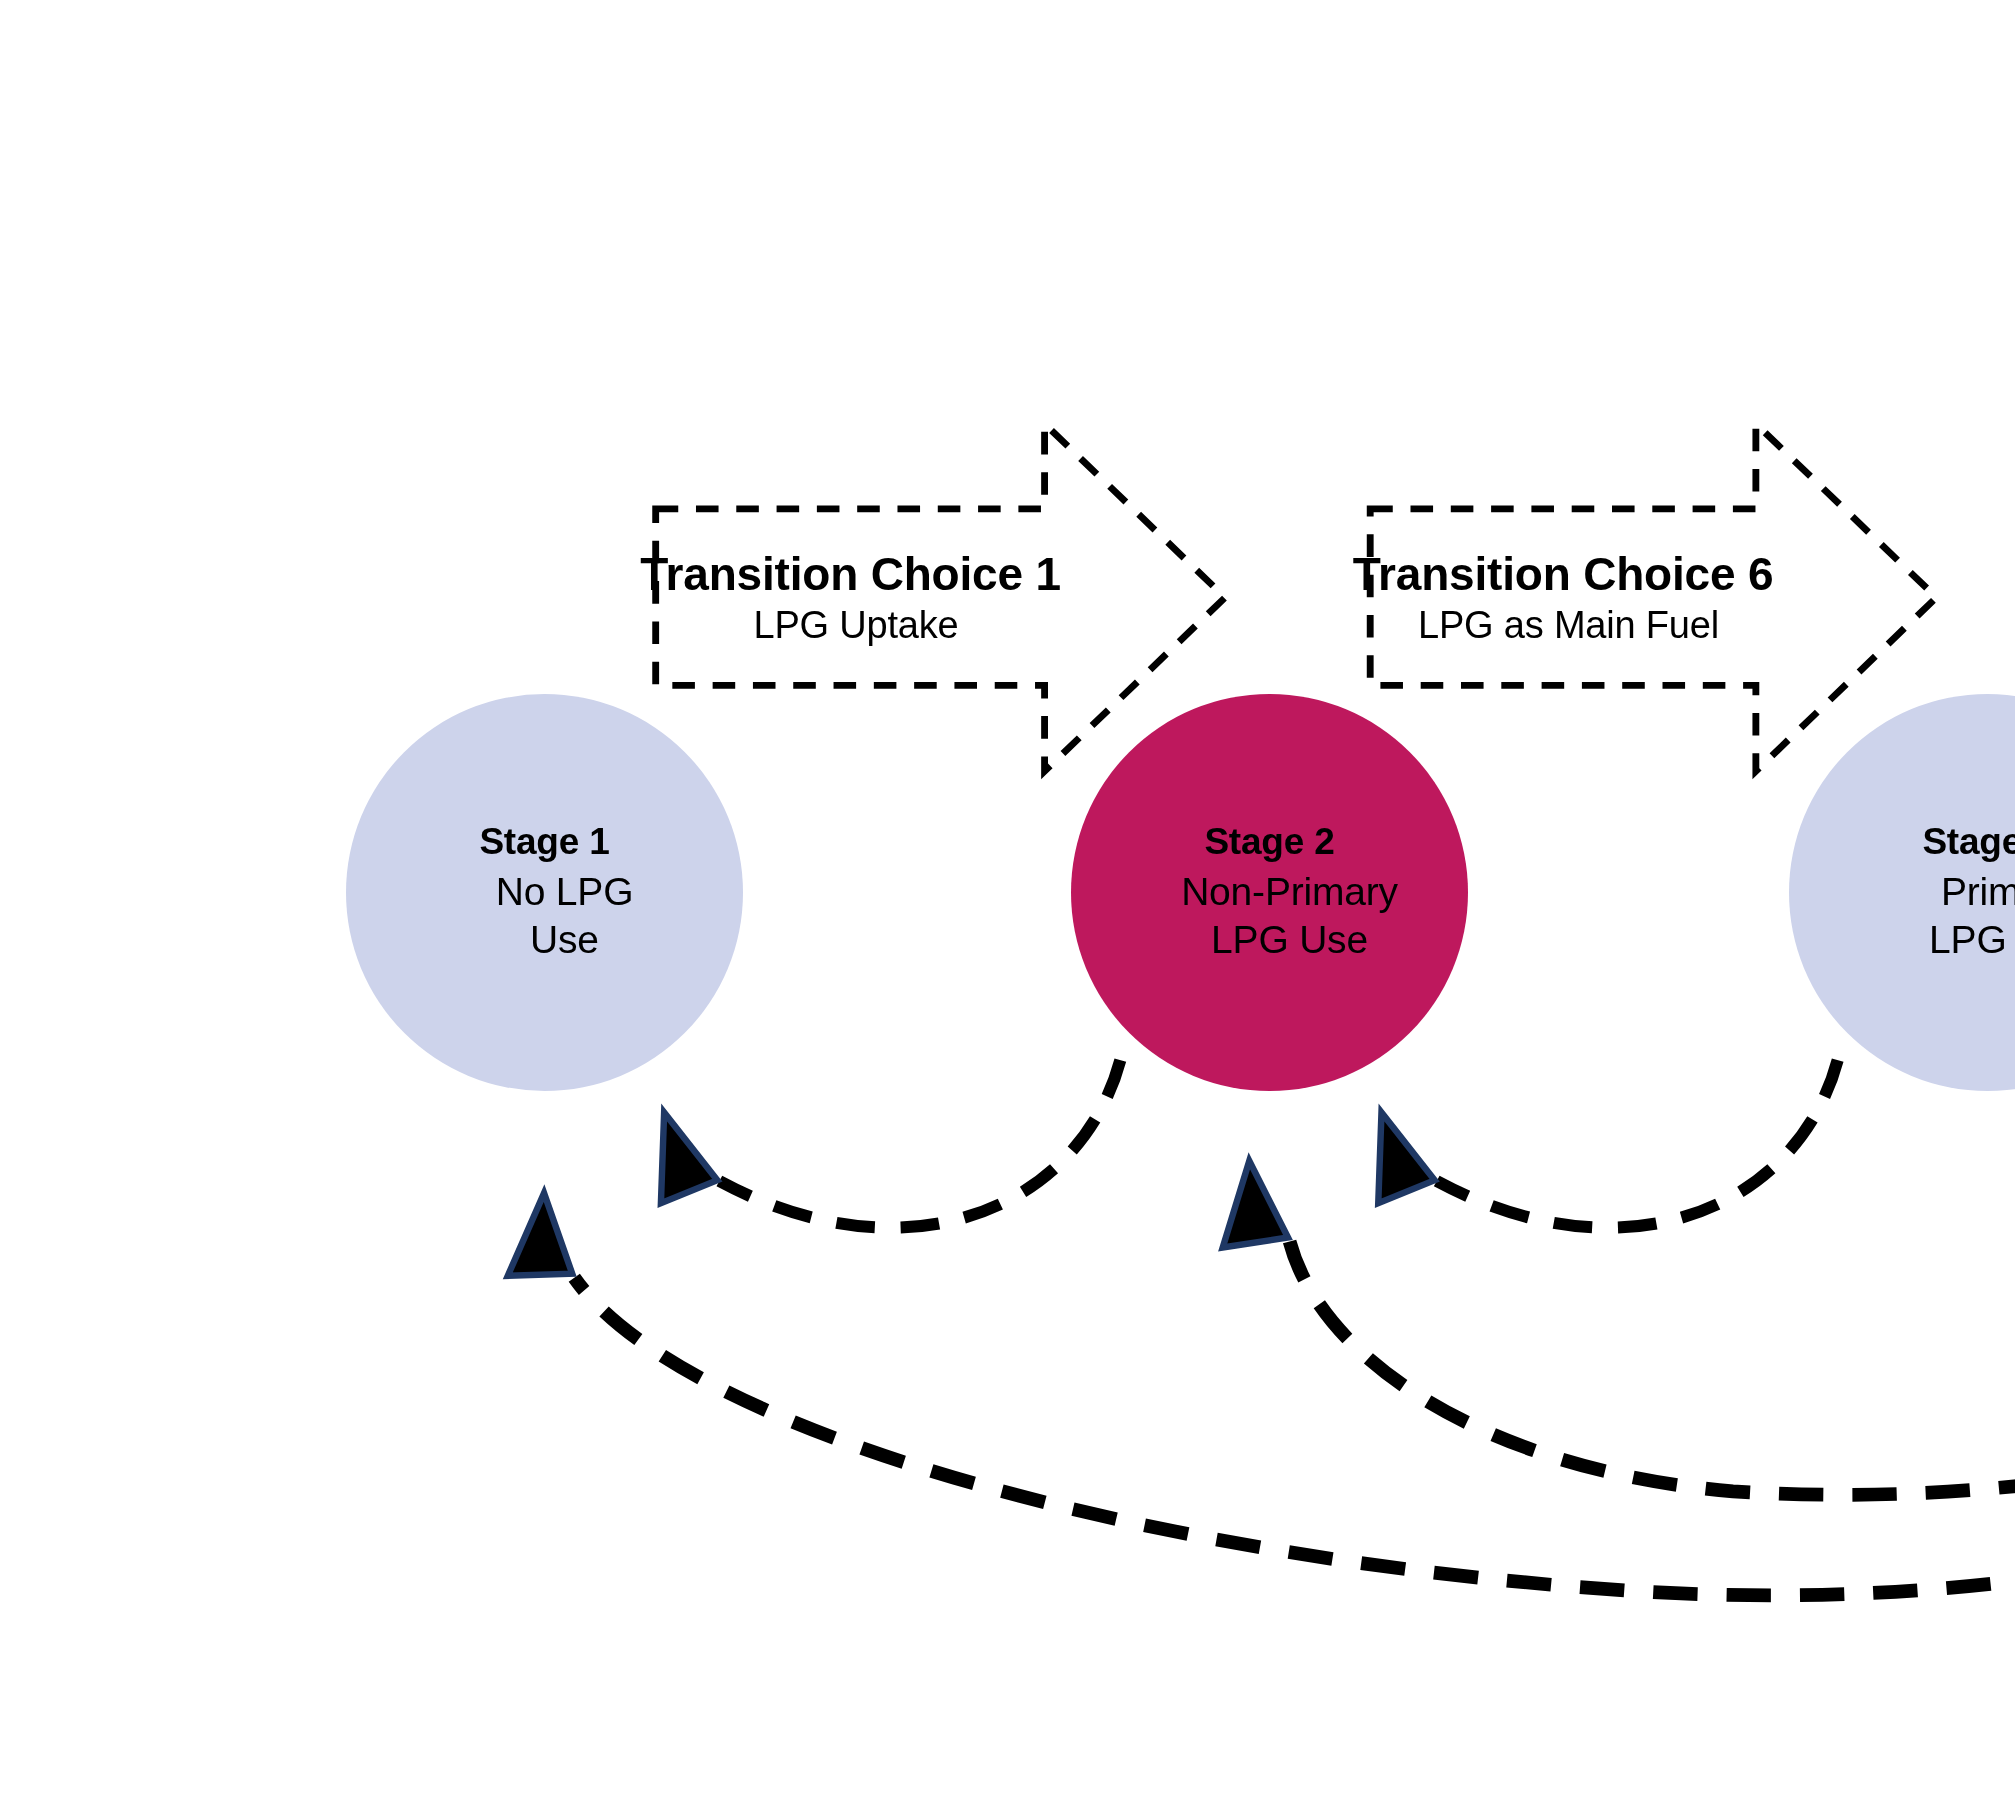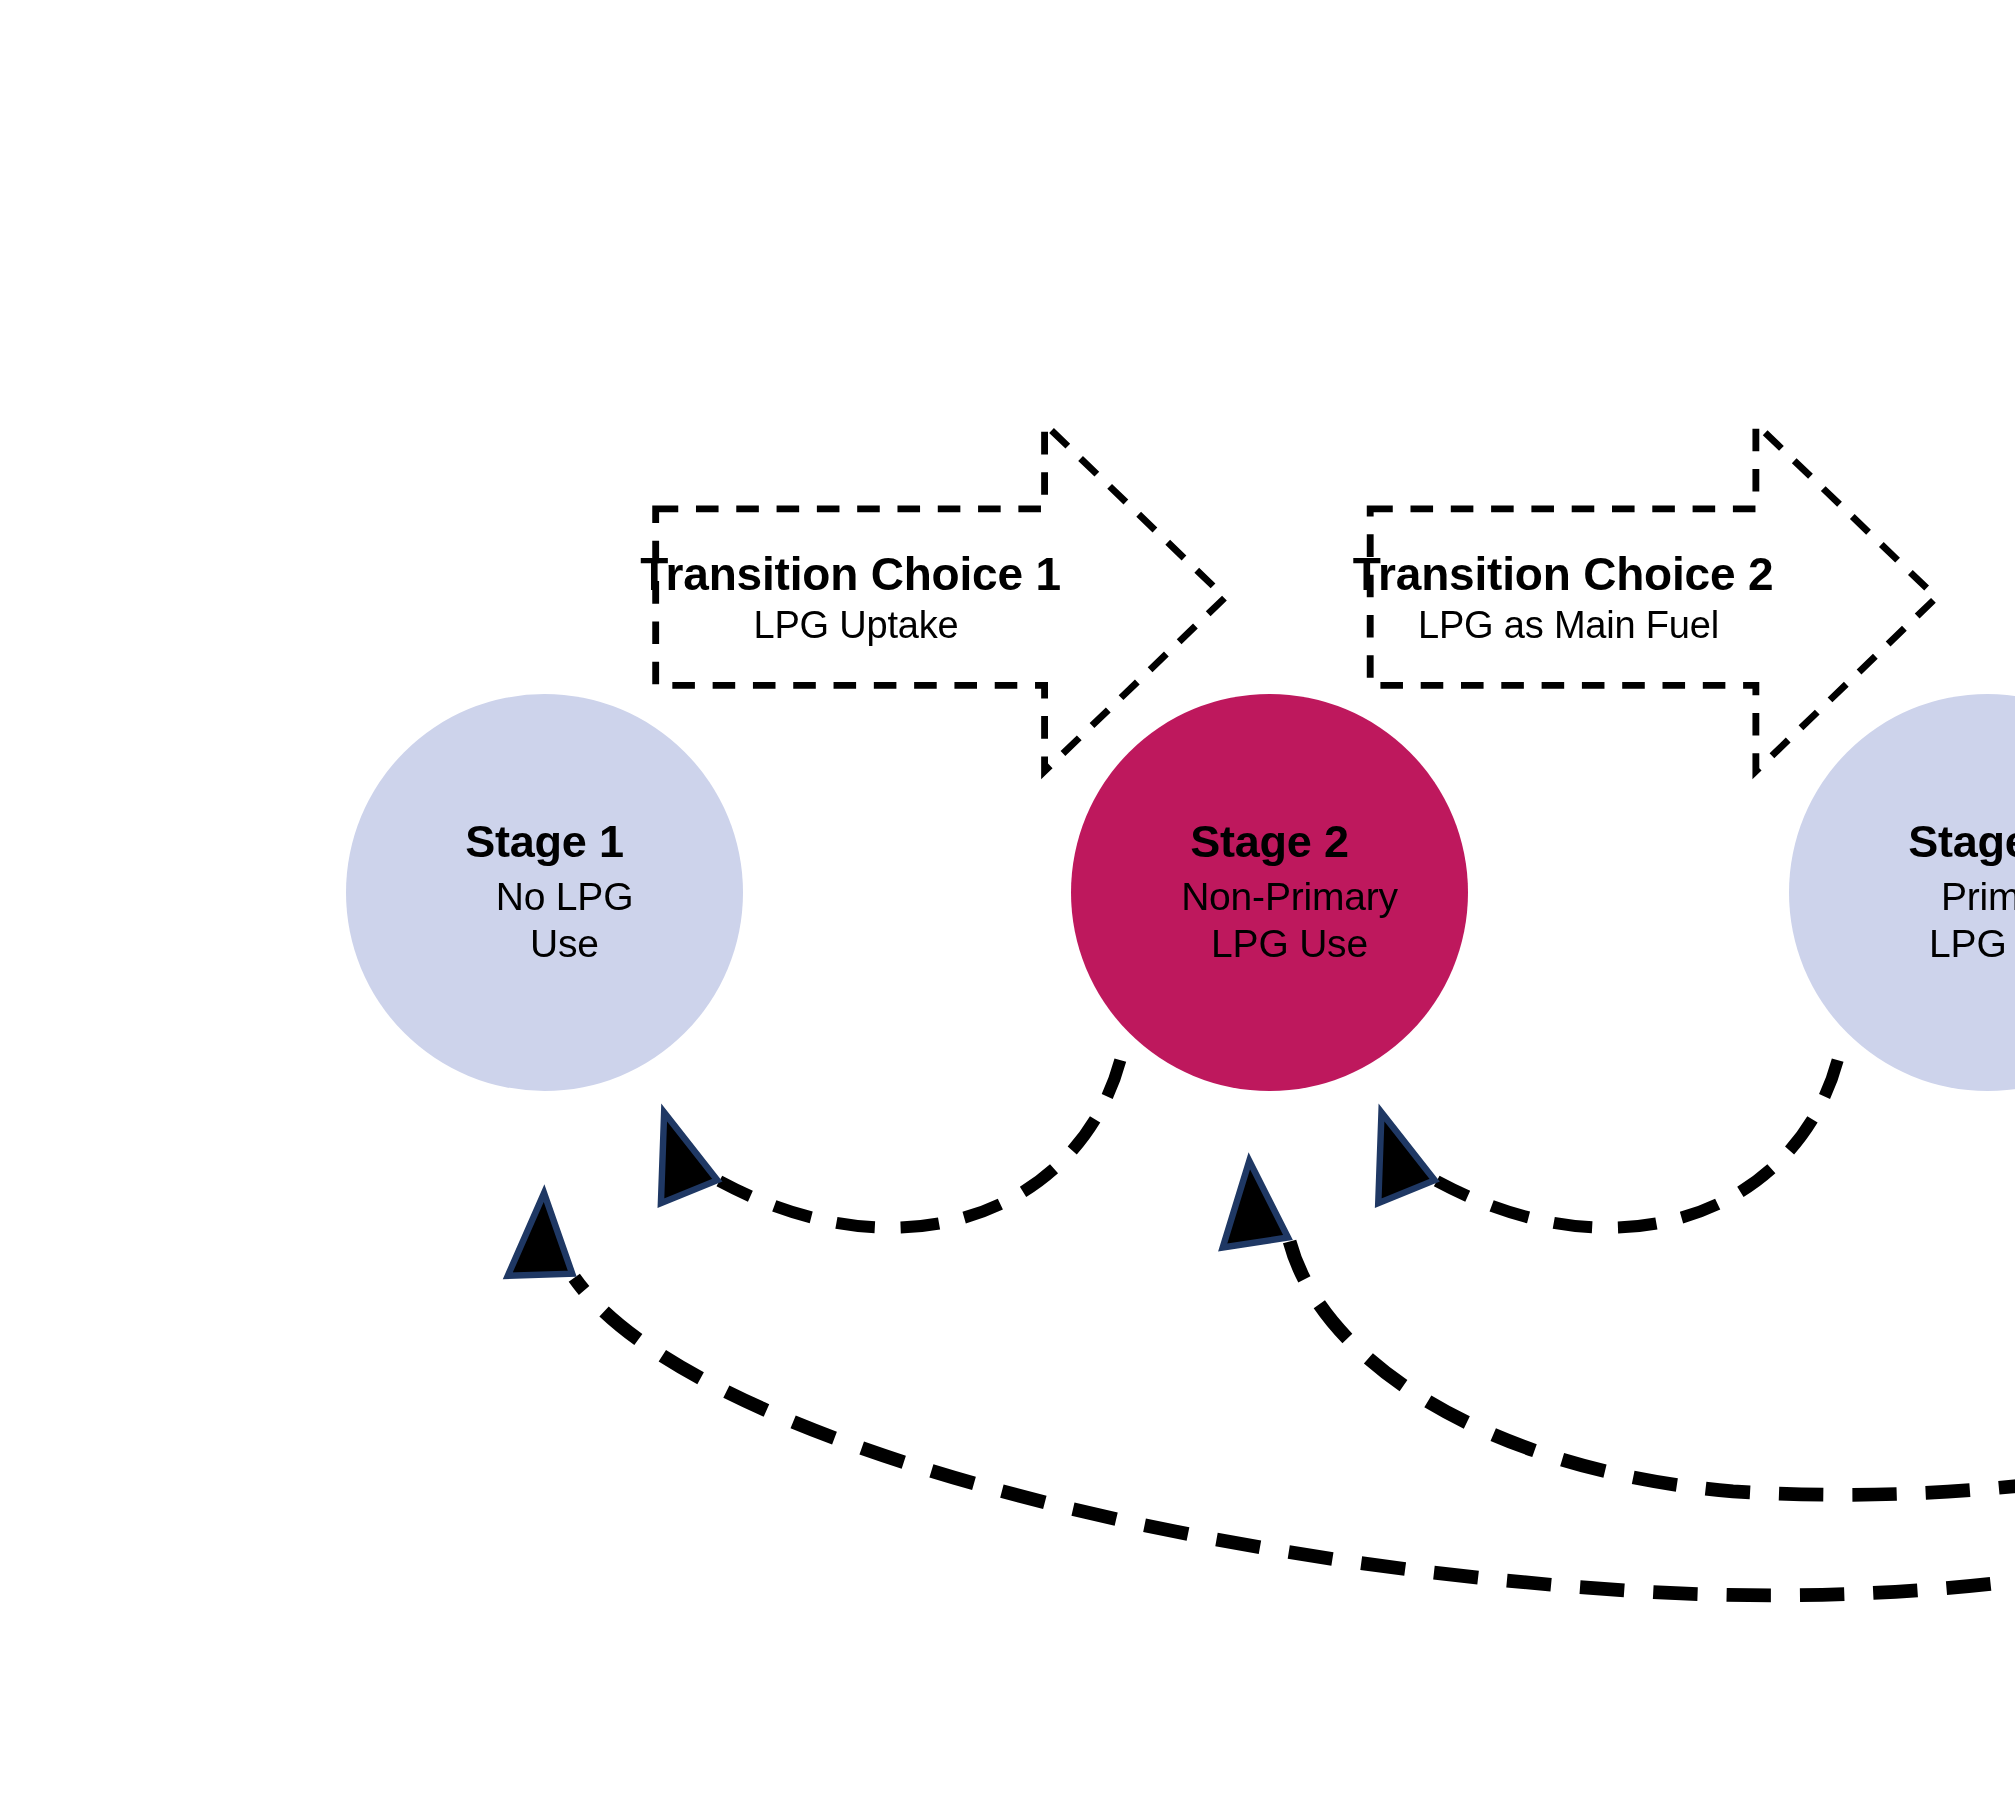--- a/index.html
+++ b/index.html
@@ -32,21 +32,21 @@
     flex-direction: column;
     align-items: center;
     justify-content: center;
     border-radius: 50%;
     box-sizing: border-box;
     text-align: center;
     color: #000000;
   }
   .stage-title {
     font-weight: bold;
-    font-size: 45px;
+    font-size: 37px;
     line-height: 1.12;
     letter-spacing: -0.2px;
     white-space: nowrap;
   }
   .stage-desc {
     font-weight: normal;
     font-size: 39px;
     line-height: 1.22;
     letter-spacing: -0.2px;
     white-space: nowrap;
@@ -151,18 +151,18 @@
       <div class="stage-desc">LPG Use</div>
     </div>
   </div>
 
   <div class="transition-label" style="left:656px; top:509px; width:389px; height:177px;">
     <div class="transition-title">Transition Choice 1</div>
     <div class="transition-sub">LPG Uptake</div>
   </div>
 
   <div class="transition-label" style="left:1370px; top:509px; width:386px; height:177px;">
-    <div class="transition-title">Transition Choice 2</div>
+    <div class="transition-title">Transition Choice 6</div>
     <div class="transition-sub">LPG as Main Fuel</div>
   </div>
 
 </div>
 
 
 </body></html>

